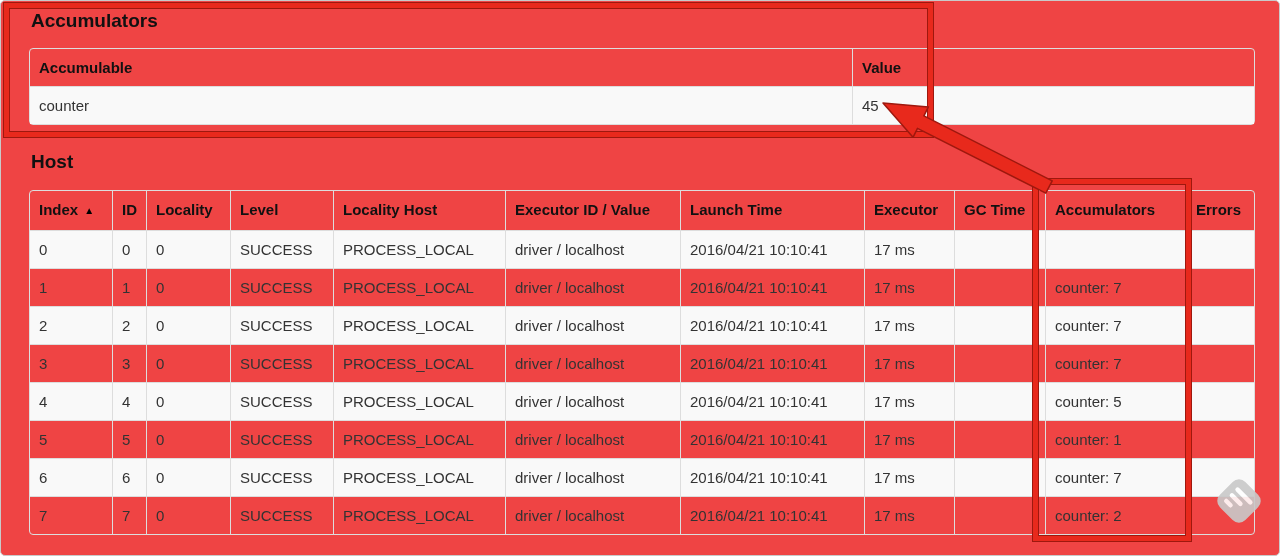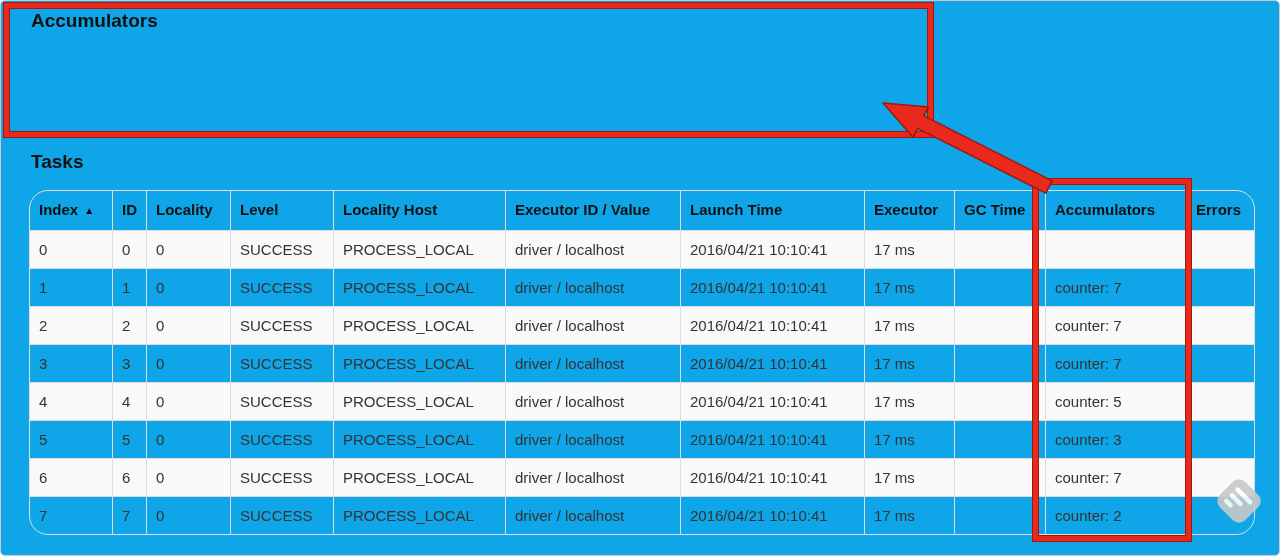--- a/index.html
+++ b/index.html
@@ -1,21 +1,21 @@
 <!DOCTYPE html>
 <html><head>
 <meta charset="utf-8">
 <style>
   * { margin: 0; padding: 0; box-sizing: border-box; }
   html, body { width: 1280px; height: 556px; background: #fff; }
   body { font-family: "Liberation Sans", sans-serif; color: #333; position: relative; overflow: hidden; }
 
   .page {
     position: absolute; inset: 0;
-    background: #0ea5e9;
+    background: #ef4444;
     border: 1px solid #c9c9c9;
     border-radius: 5px;
   }
 
   .section-title {
     position: absolute;
     font-size: 19px;
     font-weight: bold;
     color: #111;
     letter-spacing: 0;
@@ -29,21 +29,21 @@
     width: 1224px;
     border-collapse: separate;
     border-spacing: 0;
     table-layout: fixed;
     font-size: 15px;
     color: #333;
     border: 1px solid #ddd;
     border-radius: 4px;
   }
   #accumulable-table { top: 47px; }
-  #tasks-table { top: 189px; border-radius: 19px; }
+  #tasks-table { top: 189px; }
 
   .ui-table th, .ui-table td {
     padding: 8px 9px;
     line-height: 21px;
     border-left: 1px solid #ddd;
     border-top: 1px solid #ddd;
     text-align: left;
     vertical-align: top;
     overflow: hidden;
     white-space: nowrap;
@@ -69,22 +69,40 @@
 
   #watermark { position: absolute; left: 1212px; top: 474px; width: 52px; height: 52px; opacity: .9; }
 </style>
 </head>
 <body>
 
 <div class="page">
 
   <div class="section-title" id="accumulators-title">Accumulators</div>
 
-
-  <div class="section-title" id="tasks-title">Tasks</div>
+  <table class="ui-table" id="accumulable-table">
+    <colgroup>
+        <col style="width:822px">
+        <col style="width:402px">
+      </colgroup>
+    <thead>
+      <tr>
+        <th>Accumulable</th>
+        <th>Value</th>
+      </tr>
+    </thead>
+    <tbody>
+      <tr>
+        <td>counter</td>
+        <td>45</td>
+      </tr>
+    </tbody>
+  </table>
+
+  <div class="section-title" id="tasks-title">Host</div>
 
   <table class="ui-table" id="tasks-table">
     <colgroup>
       <col style="width:82px">
         <col style="width:34px">
         <col style="width:84px">
         <col style="width:103px">
       <col style="width:172px">
         <col style="width:175px">
         <col style="width:184px">
@@ -177,21 +195,21 @@
       <tr>
         <td>5</td>
         <td>5</td>
         <td>0</td>
         <td>SUCCESS</td>
         <td>PROCESS_LOCAL</td>
         <td>driver / localhost</td>
         <td>2016/04/21 10:10:41</td>
         <td>17 ms</td>
         <td></td>
-        <td>counter: 3</td>
+        <td>counter: 1</td>
         <td></td>
       </tr>
       <tr>
         <td>6</td>
         <td>6</td>
         <td>0</td>
         <td>SUCCESS</td>
         <td>PROCESS_LOCAL</td>
         <td>driver / localhost</td>
         <td>2016/04/21 10:10:41</td>

